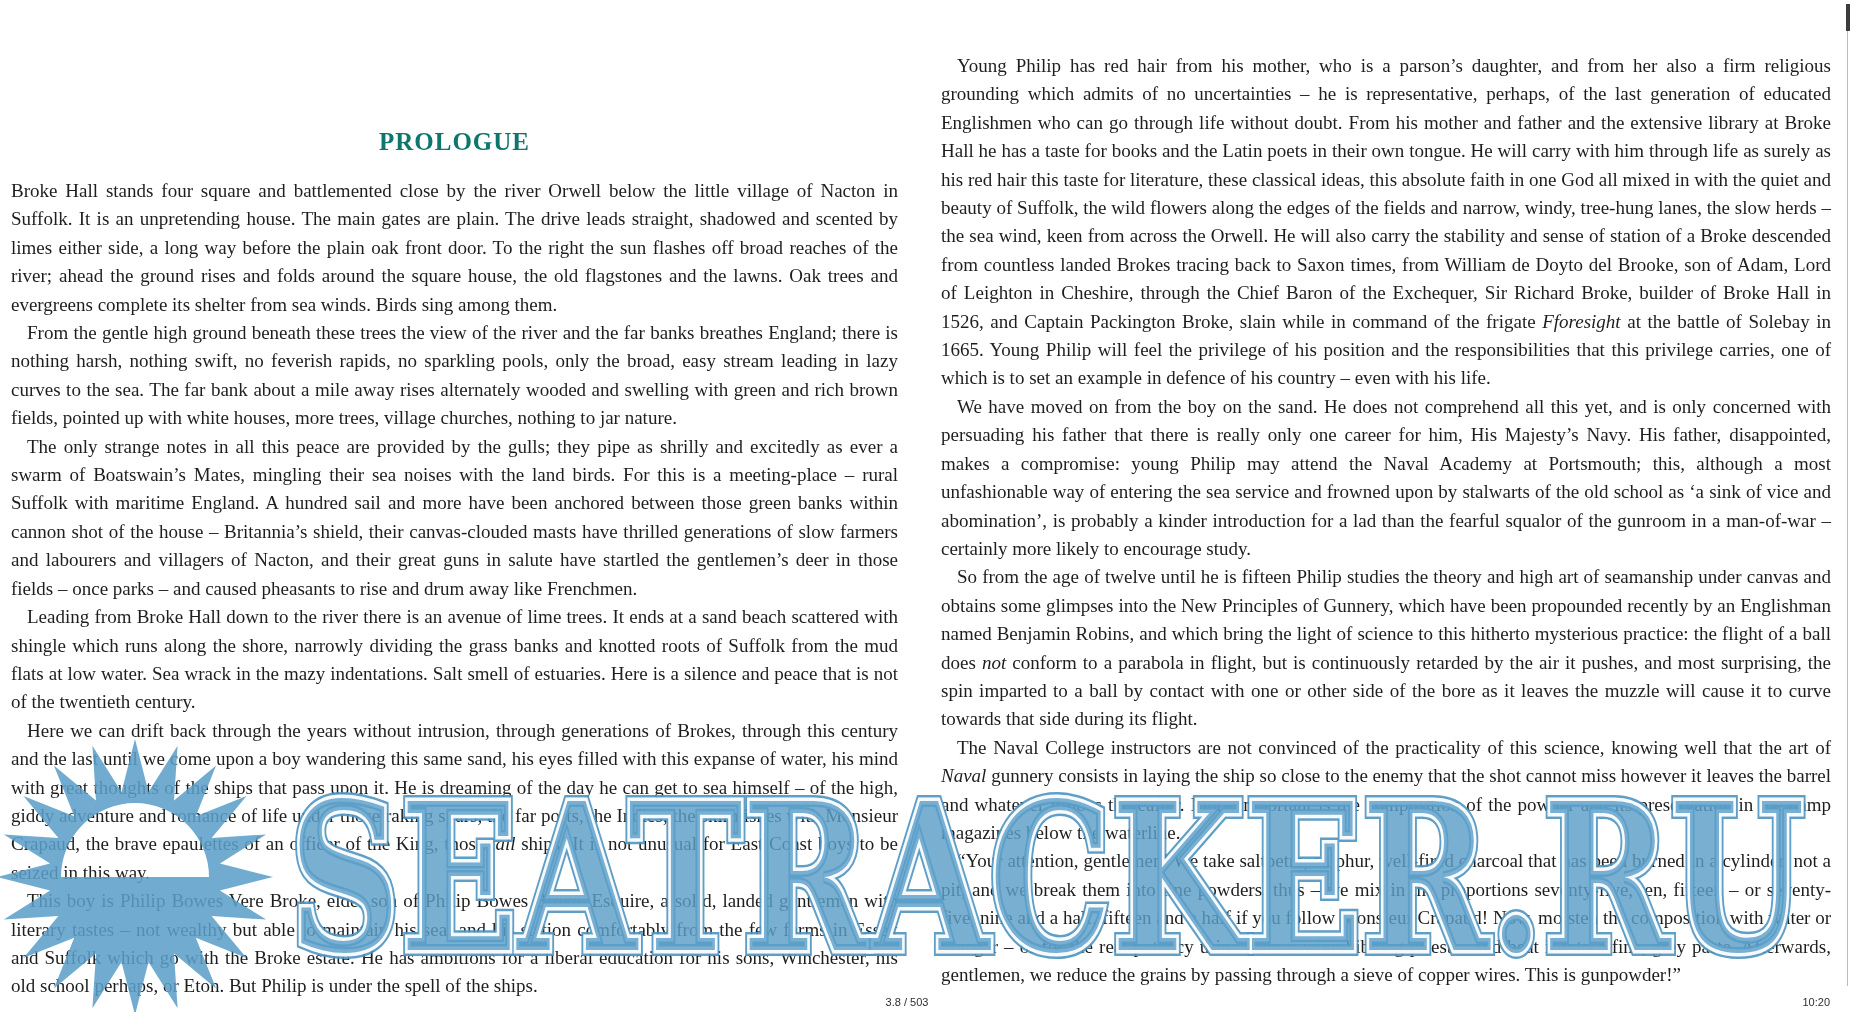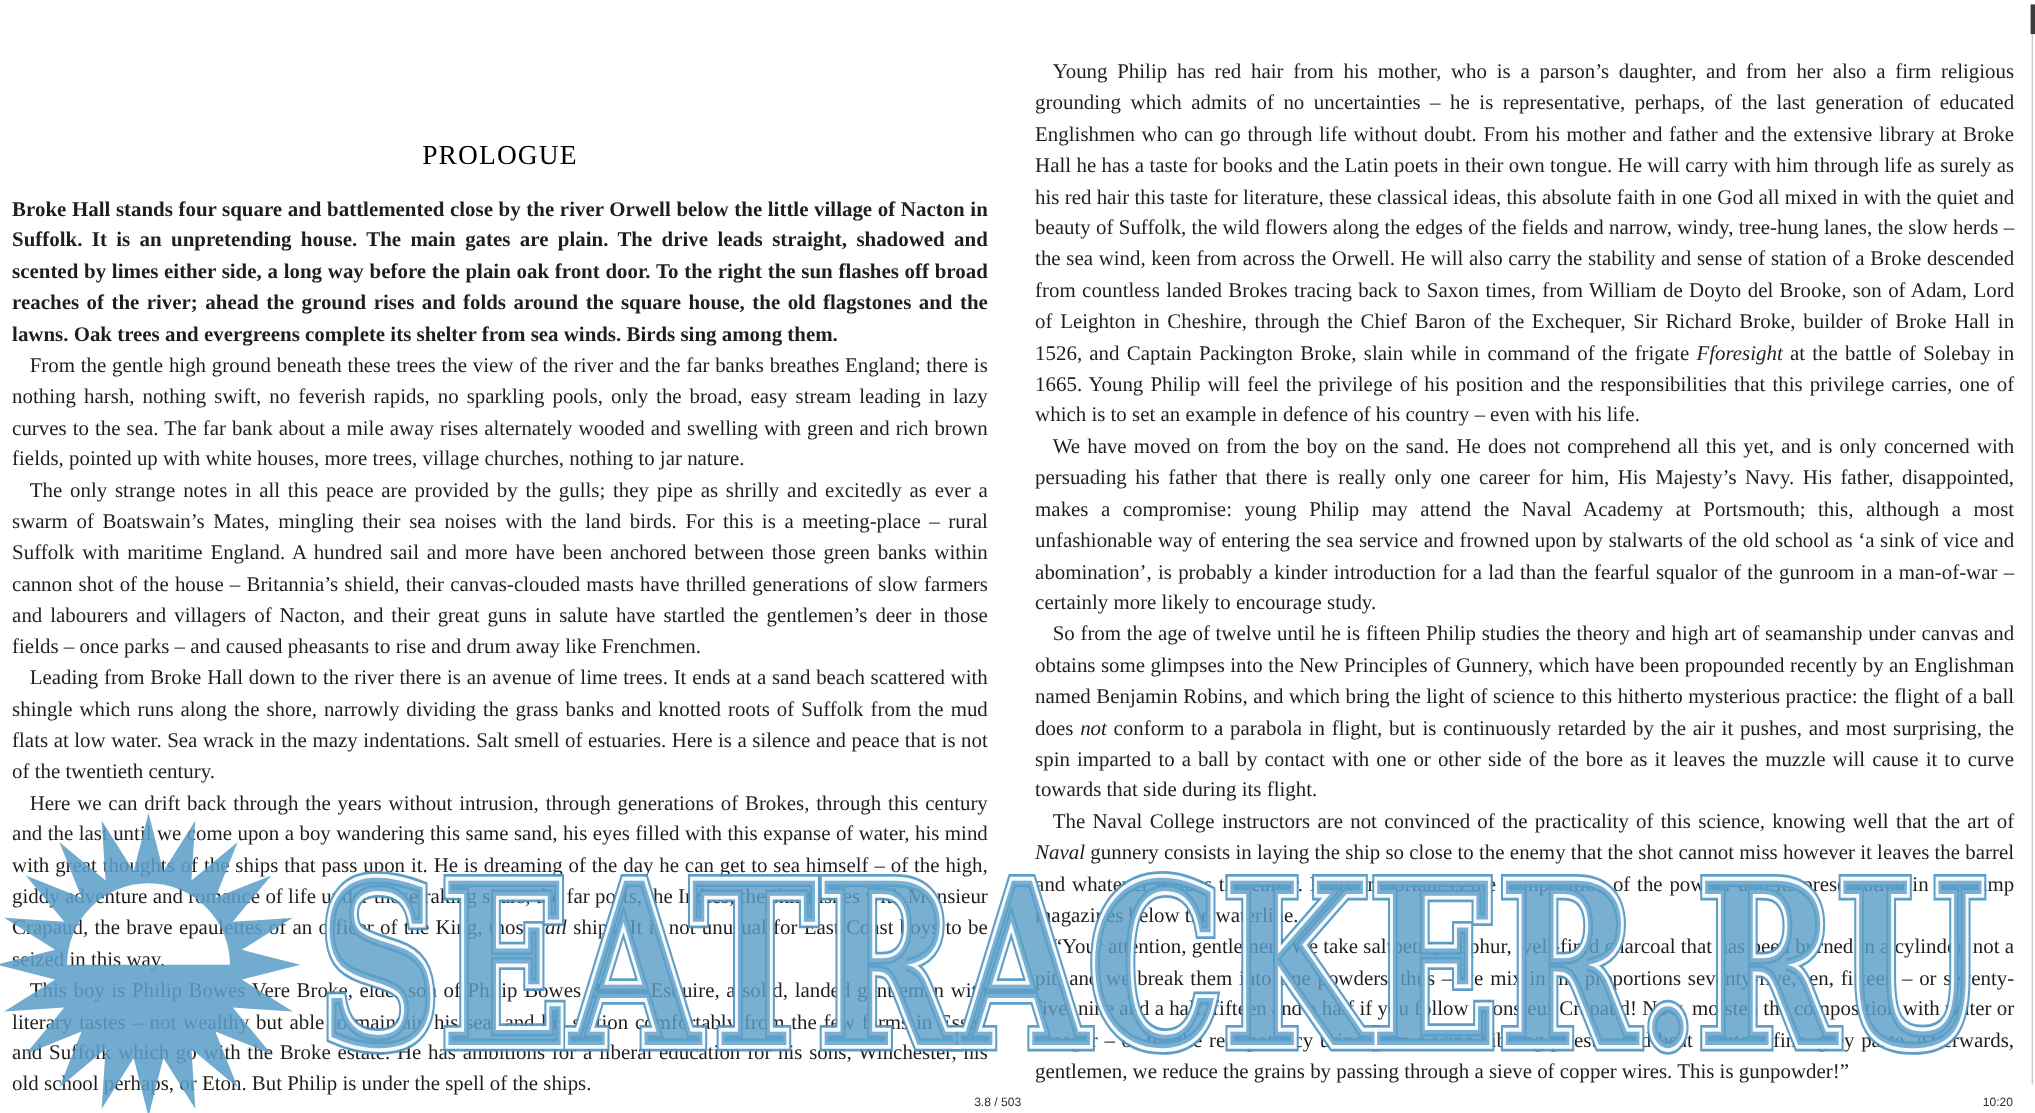--- a/index.html
+++ b/index.html
@@ -20,32 +20,32 @@
     color: #1e1e1e;
     font-size: 19px;
     line-height: 28.4px;
     text-align: justify;
     margin-top: 34px;
   }
   .page-col.left  { left: 11px;  width: 887px; }
   .page-col.right { left: 941px; width: 890px; padding-top: 13px; }
   .chapter-title {
     text-align: center;
-    font-weight: normal;
+    font-weight: bold;
     font-size: 25px;
     line-height: 26px;
     letter-spacing: 1px;
     margin: 90px 0 22px 0;
-    color: #000000;
+    color: #0f766e;
   }
   .page-col p {
     margin: 0;
     text-indent: 16px;
   }
-  .page-col p.noindent { text-indent: 0; font-weight: bold; }
+  .page-col p.noindent { text-indent: 0; }
   .page-col em { font-style: italic; }
 
   .watermark-svg {
     position: absolute;
     left: 0; top: 0;
     pointer-events: none;
     z-index: 5;
   }
   .wm-text {
     font-family: "DejaVu Serif", serif;

